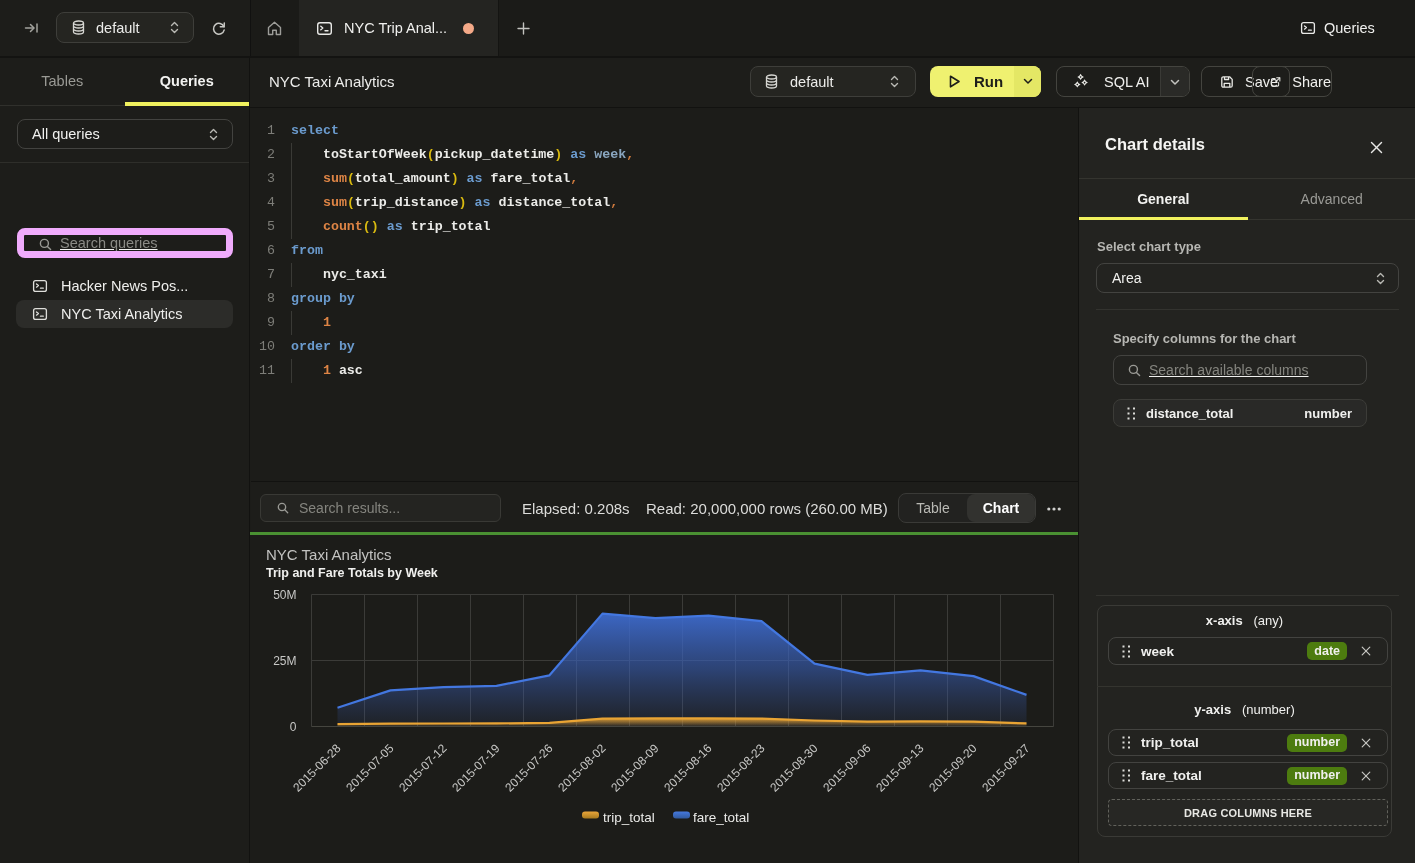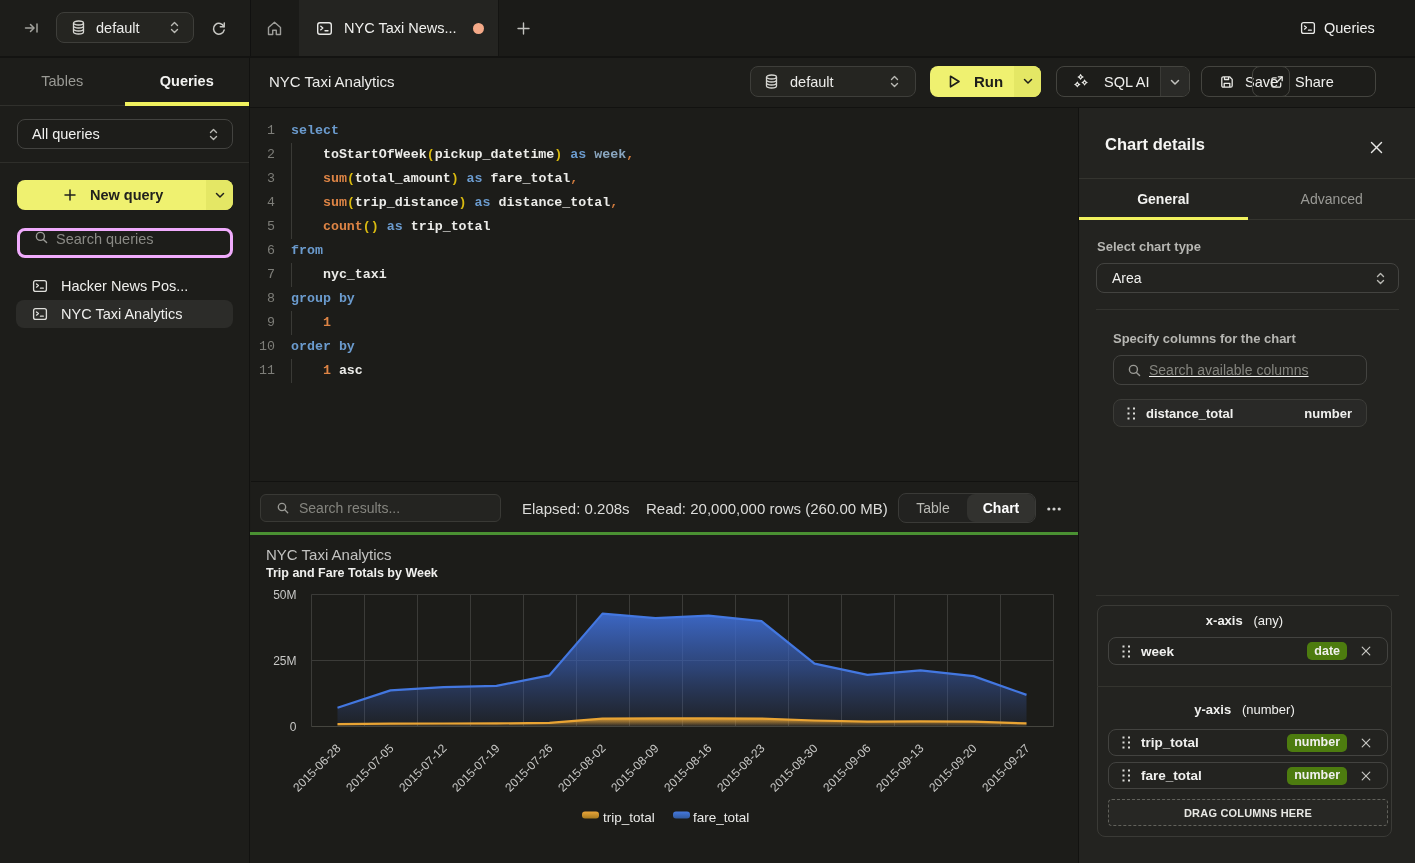--- a/index.html
+++ b/index.html
@@ -26,21 +26,21 @@
 
 #sidebar { left:0; top:58px; width:250px; height:805px; background:#1d1d1a; border-right:1px solid #121210; }
 #sbtabs { position:absolute; left:0; top:0; width:249px; height:48px; border-bottom:1px solid #30302c; display:flex; }
 .sbtab { width:50%; text-align:center; line-height:46px; font-size:14.5px; color:#9a9a95; }
 .sbtab.active { color:#f2f2f0; font-weight:700; }
 #sb-underline { position:absolute; left:125px; top:44px; width:124px; height:4px; background:#f0f15e; }
 #allqueries { position:absolute; left:17px; top:61px; width:216px; height:30px; border:1px solid #434340; border-radius:8px; display:flex; align-items:center; }
 #sb-div2 { position:absolute; left:0; top:104px; width:249px; height:1px; background:#2e2e2a; }
 #newquery { position:absolute; left:17px; top:122px; width:216px; height:30px; border-radius:8px; background:#eff170; overflow:hidden; display:flex; align-items:center; }
 #newquery .chev-part { position:absolute; right:0; top:0; width:27px; height:30px; background:#e4e765; display:flex; align-items:center; justify-content:center; }
-#sbsearch { position:absolute; left:17px; top:170px; width:216px; height:30px; border:3px solid #f0abfc; border-radius:8px; display:flex; align-items:flex-start; }
+#sbsearch { position:absolute; left:17px; top:170px; width:216px; height:30px; border:7px solid #f0abfc; border-radius:8px; display:flex; align-items:flex-end;text-decoration:underline; }
 .sb-item { position:absolute; left:16px; width:217px; height:28px; border-radius:8px; display:flex; align-items:center; }
 .sb-item.sel { background:#2c2c29; }
 .sb-item span { font-size:14.5px; color:#eeeeec; margin-left:13px; }
 
 
 #editor { left:251px; top:111px; width:827px; height:373px; background:#1c1c19; font-family:"Liberation Mono", monospace; font-size:13.3px; font-weight:700; }
 .cl { position:absolute; left:0; height:24px; line-height:24px; white-space:pre; }
 .ln { position:absolute; width:24px; text-align:right; height:24px; line-height:24px; color:#7d7d78; font-weight:400; }
 .kw { color:#6b9bce; }
 .fn { color:#dd8445; }
@@ -102,21 +102,21 @@
   <svg class="abs" style="left:266px; top:20px;" width="17" height="17" viewBox="0 0 17 17" fill="none" stroke="#9d9d99" stroke-width="1.4" stroke-linejoin="round">
     <path d="M2.5 7.5 L8.5 2.2 L14.5 7.5 V14.5 H10.3 V10.2 H6.7 V14.5 H2.5 Z"></path>
   </svg>
 
   <div class="abs" id="activetab">
     <svg style="margin-left:17px;" width="17" height="17" viewBox="0 0 17 17" fill="none" stroke="#e9e9e7" stroke-width="1.4" stroke-linecap="round" stroke-linejoin="round">
       <rect x="1.7" y="2.7" width="13.6" height="11.6" rx="2.2"></rect>
       <path d="M4.8 6.3 L6.8 8 L4.8 9.7"></path>
         <path d="M9 10.8 H12"></path>
     </svg>
-    <span style="font-size:14.5px; font-weight:500; color:#f0f0ee; margin-left:11px;">NYC Taxi News...</span>
+    <span style="font-size:14.5px; font-weight:500; color:#f0f0ee; margin-left:11px;">NYC Trip Anal...</span>
     <div style="width:11px; height:11px; border-radius:50%; background:#f4a988; margin-left:16px;"></div>
   </div>
 
   <svg class="abs" style="left:517px; top:22px;" width="13" height="13" viewBox="0 0 13 13" fill="none" stroke="#c3c3bf" stroke-width="1.4" stroke-linecap="round">
     <path d="M6.5 1 V12"></path>
       <path d="M1 6.5 H12"></path>
   </svg>
 
   <div class="abs flex" style="left:1300px; top:19px; height:18px;">
     <svg width="16" height="16" viewBox="0 0 17 17" fill="none" stroke="#e9e9e7" stroke-width="1.4" stroke-linecap="round" stroke-linejoin="round">
@@ -174,21 +174,21 @@
 
   <div class="btn btn-outline" style="left:1201px; width:89px;">
     <svg style="margin-left:18px;" width="14" height="14" viewBox="0 0 14 14" fill="none" stroke="#e9e9e5" stroke-width="1.3" stroke-linejoin="round">
       <path d="M1.8 3.3 a1.5 1.5 0 0 1 1.5 -1.5 H9.6 L12.2 4.4 V10.7 a1.5 1.5 0 0 1 -1.5 1.5 H3.3 a1.5 1.5 0 0 1 -1.5 -1.5 Z"></path>
       <path d="M4.2 12 V8.3 H9.8 V12"></path>
       <path d="M4.5 1.9 V4.5 H8.6 V1.9"></path>
     </svg>
     <span style="font-size:14.5px; font-weight:500; margin-left:11px;">Save</span>
   </div>
 
-  <div class="btn btn-outline" style="left:1252px; width:124px;">
+  <div class="btn btn-outline" style="left:1252px; width:80px;">
     <svg style="margin-left:17px;" width="14" height="14" viewBox="0 0 14 14" fill="none" stroke="#e9e9e5" stroke-width="1.3" stroke-linecap="round" stroke-linejoin="round">
       <path d="M6.2 2.8 H3.3 a1.4 1.4 0 0 0 -1.4 1.4 V10.7 a1.4 1.4 0 0 0 1.4 1.4 H9.3 a1.4 1.4 0 0 0 1.4 -1.4 V7.8"></path>
       <path d="M8.3 1.8 H12.2 V5.7"></path>
       <path d="M12 2 L6.8 7.2"></path>
     </svg>
     <span style="font-size:14.5px; font-weight:500; margin-left:11px;">Share</span>
   </div>
 
   <div class="abs" id="toolbar-divider"></div>
 
@@ -201,32 +201,20 @@
 
     <div id="allqueries">
       <span style="font-size:14.5px; margin-left:14px; color:#f0f0ee;">All queries</span>
       <svg style="margin-left:auto; margin-right:14px;" width="9" height="13" viewBox="0 0 9 13" fill="none" stroke="#b9b9b4" stroke-width="1.4" stroke-linecap="round" stroke-linejoin="round">
         <path d="M1.5 4.5 L4.5 1.5 L7.5 4.5"></path>
           <path d="M1.5 8.5 L4.5 11.5 L7.5 8.5"></path>
       </svg>
     </div>
     <div id="sb-div2"></div>
 
-    <div id="newquery">
-      <svg style="margin-left:47px;" width="12" height="12" viewBox="0 0 12 12" fill="none" stroke="#21211d" stroke-width="1.5" stroke-linecap="round">
-        <path d="M6 1 V11"></path>
-          <path d="M1 6 H11"></path>
-      </svg>
-      <span style="font-size:14.5px; font-weight:600; color:#21211d; margin-left:14px;">New query</span>
-      <div class="chev-part">
-        <svg width="10" height="7" viewBox="0 0 10 7" fill="none" stroke="#21211d" stroke-width="1.5" stroke-linecap="round" stroke-linejoin="round">
-            <path d="M1.5 1.5 L5 5 L8.5 1.5"></path>
-          </svg>
-      </div>
-    </div>
 
     <div id="sbsearch">
       <svg style="margin-left:15px;" width="13" height="13" viewBox="0 0 13 13" fill="none" stroke="#9a9a95" stroke-width="1.4" stroke-linecap="round">
         <circle cx="5.4" cy="5.4" r="4"></circle>
           <path d="M8.4 8.4 L11.6 11.6"></path>
       </svg>
       <span style="font-size:14.5px; color:#8a8a85; margin-left:8px;">Search queries</span>
     </div>
 
     <div class="sb-item" style="top:214px;">

